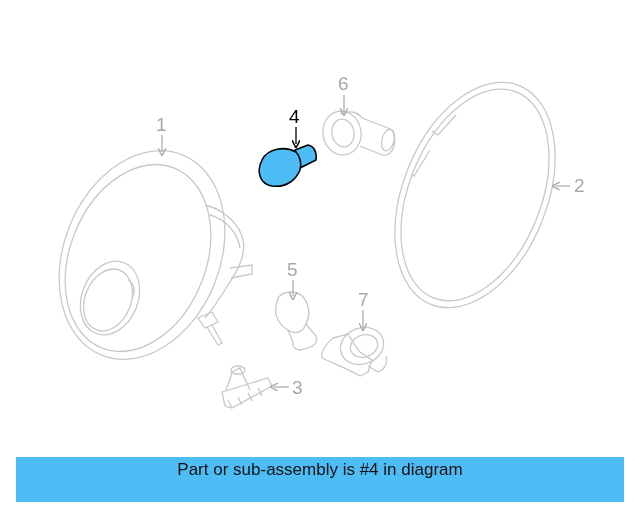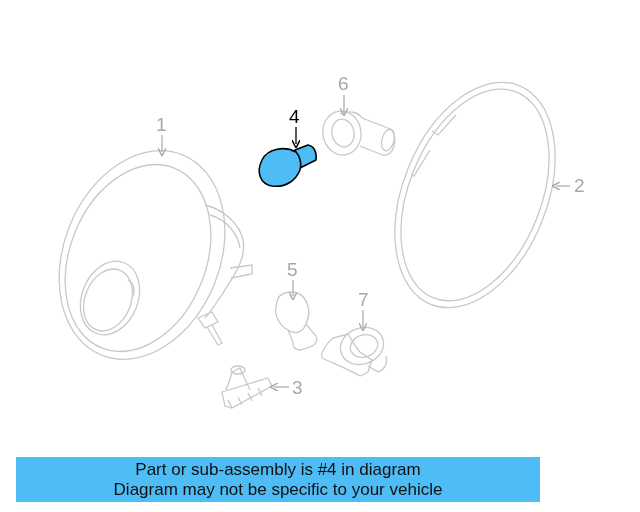--- a/index.html
+++ b/index.html
@@ -22,21 +22,21 @@
       height: 512px;
     }
     .callout {
       font-family: "Liberation Sans", sans-serif;
       font-size: 19px;
     }
     .banner {
       position: absolute;
       left: 16px;
       top: 457px;
-      width: 524px;
+      width: 608px;
       height: 45px;
       background: #4FBDF5;
       color: #111111;
       text-align: center;
       font-family: "Liberation Sans", sans-serif;
       font-size: 17px;
       line-height: 20px;
       padding-top: 3px;
       box-sizing: border-box;
     }
@@ -123,14 +123,13 @@
     <ellipse cx="362" cy="346" rx="22" ry="18" transform="rotate(-20 362 346)"></ellipse>
     <ellipse cx="364" cy="346" rx="14" ry="11" transform="rotate(-20 364 346)"></ellipse>
     <path d="M368,366 L378,372 C384,370 388,364 386,356"></path>
   </g>
   <text class="callout" x="358" y="306" fill="#A8A8A8">7</text>
   <line x1="363" y1="310" x2="363" y2="327" stroke="#A8A8A8" stroke-width="1.2" marker-end="url(#arrow-gray)"></line>
 </svg>
 
 <div class="banner">
   <div>Part or sub-assembly is #4 in diagram</div>
-  <div>Diagram may not be specific to your vehicle</div>
 </div>
 
 </body></html>

